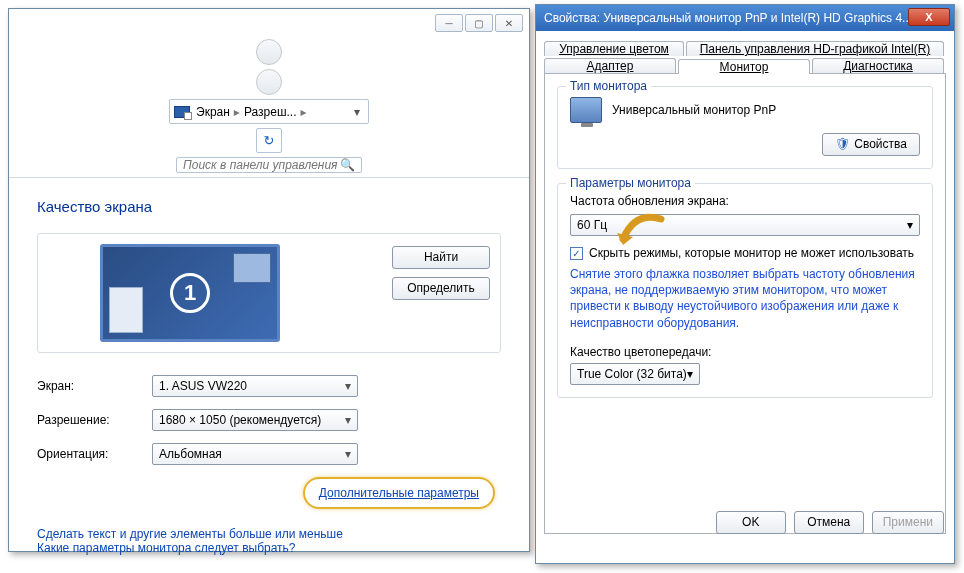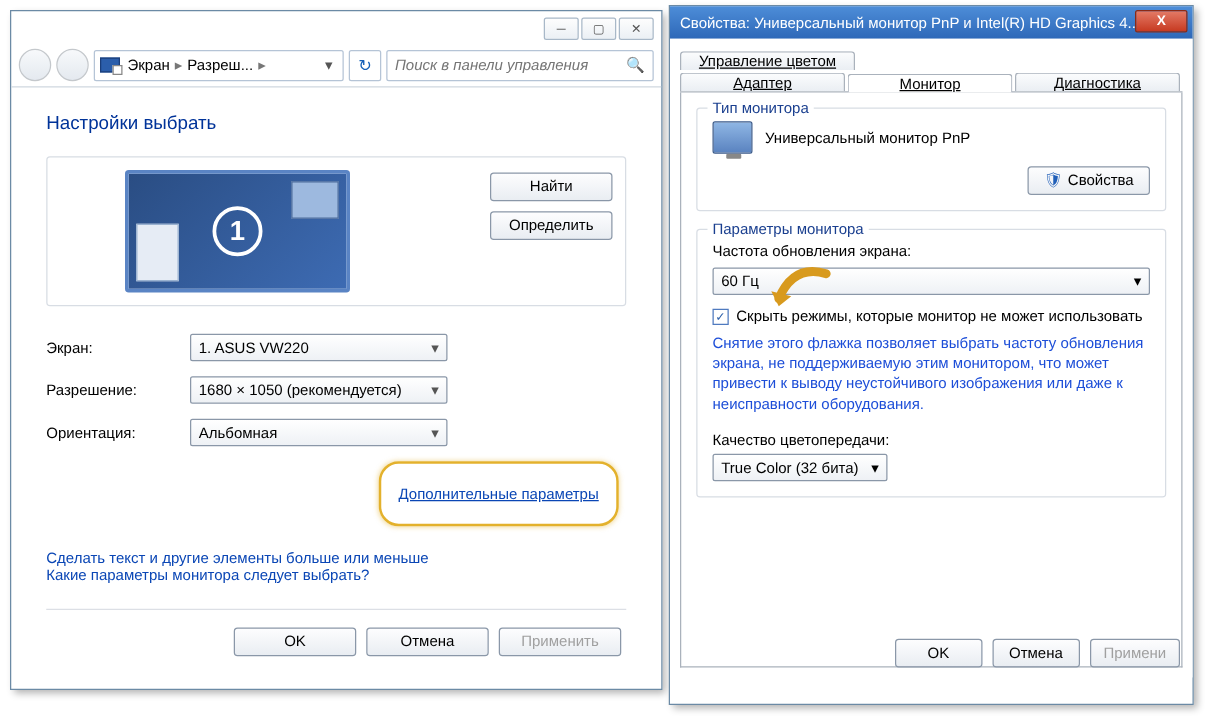--- a/index.html
+++ b/index.html
@@ -6,21 +6,21 @@
 body { background: #fff; width: 964px; height: 573px; position: relative; }
 
 .window { position: absolute; background: #fff; border: 1px solid #6b8aa5; box-shadow: 3px 3px 6px rgba(0,0,0,0.3); }
 .window-left { left: 8px; top: 8px; width: 522px; height: 544px; }
 .window-right { left: 535px; top: 4px; width: 420px; height: 560px; }
 
 
 .titlebar-min { height: 26px; display: flex; justify-content: flex-end; align-items: center; padding: 2px 6px 0 0; gap: 2px; }
 .win-btn { width: 28px; height: 18px; border: 1px solid #a8b8c8; border-radius: 2px; background: linear-gradient(#fdfdfd,#ebf0f5); display: flex; justify-content: center; align-items: center; color: #555; font-size: 10px; }
 
-.nav-row { display: flex; align-items: center; padding: 4px 6px; gap: 4px; border-bottom: 1px solid #d0d8e0; }
+.nav-row { display: flex; align-items: center; padding: 4px 6px; gap: 4px; border-bottom: 1px solid #d0d8e0; flex-direction: column; }
 .nav-circ { width: 26px; height: 26px; border: 1px solid #c4c8cc; border-radius: 50%; background: linear-gradient(#f7f9fb,#e4e9ef); }
 .breadcrumb { flex: none; display: flex; align-items: center; border: 1px solid #b5c4d6; border-radius: 2px; height: 25px; background: #fff; padding: 0 4px; width: 200px; }
 .bc-ico { width: 16px; height: 12px; background: #2b5eab; border: 1px solid #1a3e7a; margin-right: 6px; position: relative; }
 .bc-ico::after { content:""; position:absolute; right:-3px; bottom:-3px; width:6px;height:6px;background:#fff;border:1px solid #888; }
 .bc-sep { color: #777; padding: 0 4px; }
 .bc-drop { width: 14px; text-align: center; color: #555; }
 .refresh-btn { width: 26px; height: 25px; border: 1px solid #b5c4d6; border-radius: 2px; background: #fff; display: flex; justify-content: center; align-items: center; color: #1560b8; font-size: 13px; }
 .search-box { flex: 1; display: flex; align-items: center; border: 1px solid #b5c4d6; border-radius: 2px; height: 25px; background: #fff; padding: 0 6px; }
 .search-box input { border: none; flex: 1; font-style: italic; color: #1d4ed8; outline: none; }
 .search-ico { color: #2a5da8; }
@@ -37,21 +37,21 @@
 .btn { min-width: 98px; height: 23px; border: 1px solid #8a97a8; border-radius: 3px; background: linear-gradient(#fdfdfe,#e9edf2); text-align: center; padding: 0 10px; line-height: 21px; }
 .btn.disabled { color: #a0a0a0; }
 
 .form-row { display: flex; align-items: center; margin-bottom: 12px; }
 .form-lbl { width: 115px; }
 .select { flex:0 0 206px; height: 22px; border: 1px solid #8a97a8; border-radius: 2px; background: linear-gradient(#fff,#eef1f5); display:flex; align-items:center; justify-content:space-between; padding: 0 6px; }
 .select .arr { color:#555; }
 
 .link { color: #0a46b5; text-decoration: none; }
 .adv-link { display:inline-block; margin-top:4px; margin-bottom:18px; }
-.highlight-oval { display:inline-block; padding: 17px 14px; border: 2px solid #e3b12c; border-radius: 16px; box-shadow: 0 0 4px rgba(227,177,44,0.5); }
+.highlight-oval { display:inline-block; padding: 7px 14px; border: 2px solid #e3b12c; border-radius: 16px; box-shadow: 0 0 4px rgba(227,177,44,0.5); }
 .text-links { display:flex; flex-direction:column; gap:0; margin-bottom:20px; }
 
 .btn-row-bottom { display:flex; justify-content:flex-end; gap:8px; border-top:1px solid #dcdfe5; padding:14px 4px 6px; }
 
 
 .titlebar-r { height: 26px; background: linear-gradient(#4d8dd8,#2e68b8); display:flex; align-items:center; padding: 0 4px 0 8px; color:#fff; position:relative; }
 .close-btn { position:absolute; right:4px; top:3px; width:42px; height:18px; background: linear-gradient(#e37a66,#c73a21); border:1px solid #8a2a16; border-radius:2px; color:#fff; display:flex;justify-content:center;align-items:center;font-size:11px;font-weight:bold; }
 
 .body-right { padding: 10px 8px 8px 8px; background:#fff; position: relative; }
 .tab-strip { display:flex; flex-wrap:wrap; border-bottom:1px solid #aab2bc; }
@@ -67,21 +67,21 @@
 .mon-ico::after { content:""; position:absolute; left:10px; bottom:-5px; width:12px; height:4px; background:#888; border-radius:1px; }
 .props-btn-row { display:flex; justify-content:flex-end; margin-top:10px; }
 .shield { color:#205fb8; margin-right:4px; }
 
 .wide-select { height:22px; border:1px solid #8a97a8; border-radius:2px; background:linear-gradient(#fff,#eef1f5); width:100%; display:flex;align-items:center;justify-content:space-between; padding:0 6px; margin:6px 0 10px; position:relative; }
 .arrow-annot { position:absolute; left: 42px; top: -2px; width: 56px; height: 40px; pointer-events:none; }
 
 .chk-row { display:flex; align-items:flex-start; gap:6px; margin-bottom:6px; }
 .chk { width:13px;height:13px;border:1px solid #4f7abf;background:#fff;display:flex;justify-content:center;align-items:center;color:#2a5da8;font-size:10px;flex:none;margin-top:1px; }
 .desc { color:#1d4ed8; line-height:1.35; margin-bottom:14px; }
-.small-select { width:140px; height:22px; border:1px solid #8a97a8; border-radius:2px; background:linear-gradient(#fff,#eef1f5); display:flex;align-items:center; justify-content:space-between; padding:0 6px; margin-top:4px; }
+.small-select { width:130px; height:22px; border:1px solid #8a97a8; border-radius:2px; background:linear-gradient(#fff,#eef1f5); display:flex;align-items:center; justify-content:space-between; padding:0 6px; margin-top:4px; }
 
 .dlg-btns { position:absolute; right:10px; bottom:8px; display:flex; gap:8px; }
 .btn.cut { min-width:70px; }
 </style>
 </head>
 <body>
 
 <div class="window window-left">
   <div class="titlebar-min">
     <div class="win-btn">─</div>
@@ -101,21 +101,21 @@
       <span class="bc-drop">▾</span>
     </div>
     <div class="refresh-btn">↻</div>
     <div class="search-box">
       <input placeholder="Поиск в панели управления" style="">
       <span class="search-ico">🔍</span>
     </div>
   </div>
 
   <div class="body-left">
-    <h2 class="page-title">Настройки выбрать</h2>
+    <h2 class="page-title">Качество экрана</h2>
 
     <div class="monitor-area">
       <div style="flex:1;display:flex;justify-content:center;">
         <div class="monitor-prev">
           <div class="mini1"></div>
           <div class="mini2"></div>
           <div class="num">1</div>
         </div>
       </div>
       <div class="btn-col">
@@ -166,20 +166,21 @@
 </div>
 
 <div class="window window-right">
   <div class="titlebar-r">
     <span>Свойства: Универсальный монитор PnP и Intel(R) HD Graphics 4...</span>
     <div class="close-btn">X</div>
   </div>
   <div class="body-right">
     <div class="tab-strip">
       <div class="tab" style="flex:0 0 140px;text-align:center;">Управление цветом</div>
+      <div class="tab" style="flex:1;text-align:center;">Панель управления HD-графикой Intel(R)</div>
       <div style="flex-basis:100%;height:0;"></div>
       <div class="tab row2" style="flex:1;text-align:center;">Адаптер</div>
       <div class="tab row2 active" style="flex:1;text-align:center;">Монитор</div>
       <div class="tab row2" style="flex:1;text-align:center;">Диагностика</div>
     </div>
 
     <div class="tab-panel">
       <div class="group">
         <span class="group-title">Тип монитора</span>
         <div class="monitor-row">

